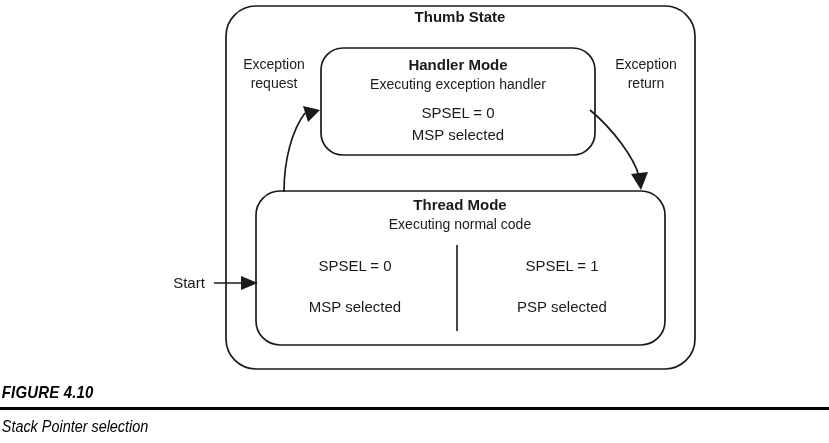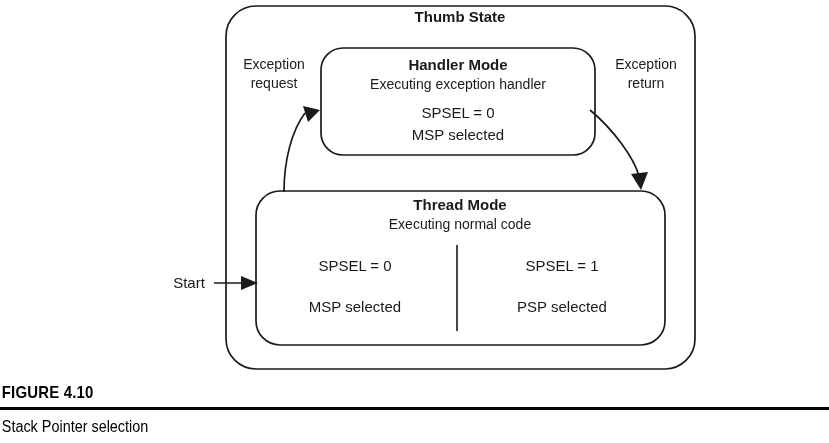--- a/index.html
+++ b/index.html
@@ -72,20 +72,21 @@
     fill: #1a1a1a;
     stroke: none;
   }
 
   
   #caption-block {
     position: absolute;
     left: 0;
     top: 383px;
     width: 829px;
+    font-style: italic;
   }
   #figure-number {
     font-family: "Liberation Sans", sans-serif;
     font-size: 17px;
     font-weight: bold;
     letter-spacing: 0.2px;
     color: #000000;
     padding: 0 0 4px 2px;
     transform: scaleX(0.88);
     transform-origin: left center;

